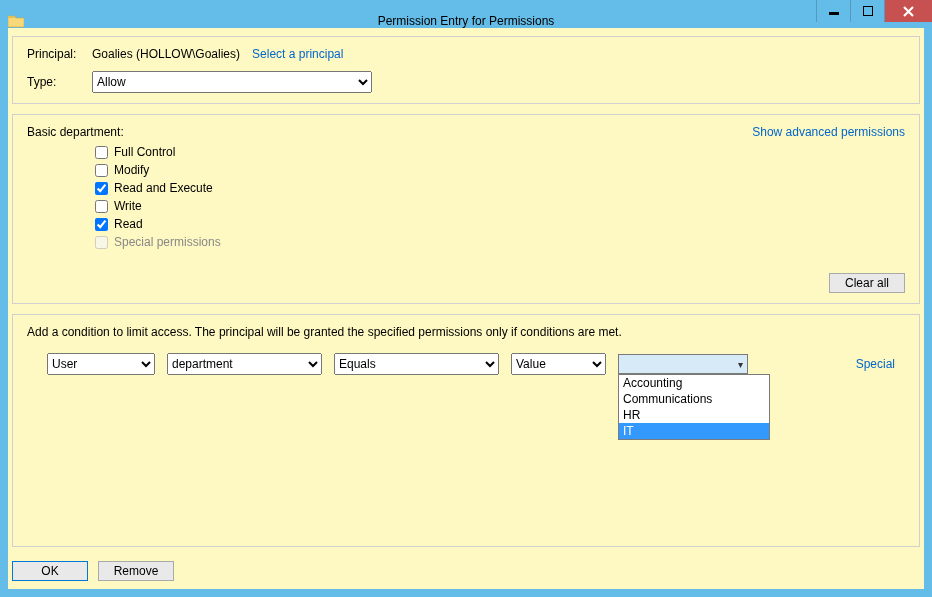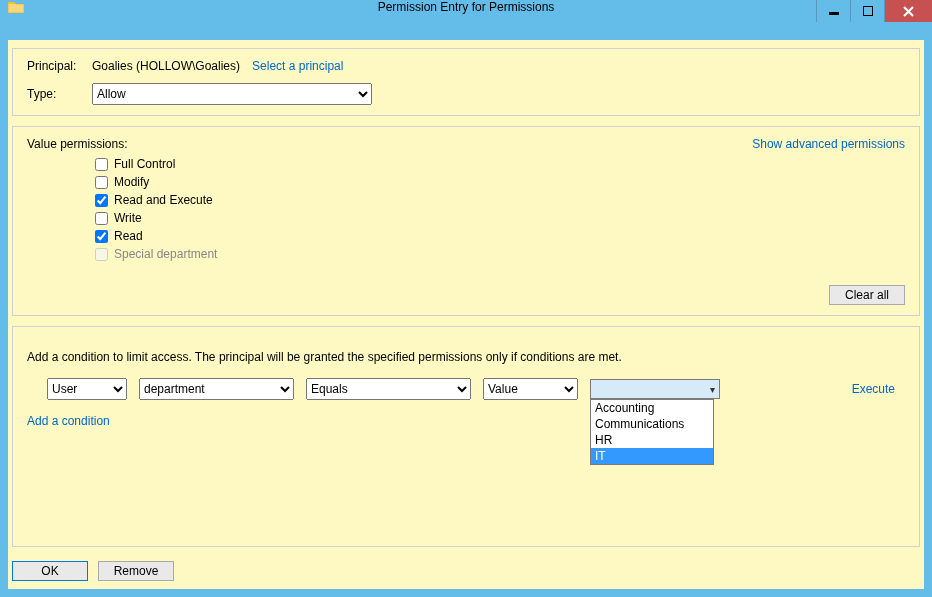--- a/index.html
+++ b/index.html
@@ -15,23 +15,23 @@
     color: #000;
   }
   .window {
     width: 932px;
     height: 597px;
     background: #64bce8;
     display: flex;
     flex-direction: column;
   }
   .titlebar {
-    height: 40px;
-    display: flex;
-    align-items: flex-start;
+    height: 28px;
+    display: flex;
+    align-items: flex-end;
     position: relative;
     background: #64bce8;
   }
   .titlebar-icon {
     width: 16px;
     height: 14px;
     margin-left: 8px;
   }
   .titlebar-title {
     position: absolute;
@@ -128,34 +128,33 @@
     font-family: inherit;
     font-size: 12px;
     background: #e9e9e9;
     border: 1px solid #aaa;
     padding: 2px 0;
     min-width: 76px;
     cursor: pointer;
   }
   .cond-text {
     margin-bottom: 14px;
-    margin-top: 13px;
   }
   .cond-row {
     display: flex;
     align-items: center;
     gap: 12px;
     margin-left: 20px;
   }
   .cond-row select {
     font-family: inherit;
     font-size: 12px;
     height: 22px;
   }
-  .sel-user { width: 80px; }
+  .sel-user { width: 108px; }
   .sel-attr { width: 155px; }
   .sel-op { width: 165px; }
   .sel-val { width: 95px; }
   .remove-link {
     margin-left: auto;
     margin-right: 10px;
   }
   .dropdown-wrap {
     position: relative;
     width: 130px;
@@ -170,21 +169,21 @@
     padding-right: 4px;
   }
   .dropdown-arrow {
     font-size: 10px;
     color: #333;
   }
   .dropdown-list {
     position: absolute;
     top: 20px;
     left: 0;
-    width: 124px;
+    width: 152px;
     border: 1px solid #7a7a7a;
     background: #fff;
     z-index: 10;
   }
   .dropdown-item {
     padding: 1px 4px;
     font-size: 12px;
     cursor: default;
   }
   .dropdown-item.highlight {
@@ -244,21 +243,21 @@
       </div>
       <div class="row" style="margin-bottom:0;">
         <span class="label">Type:</span>
         <select class="type-select">
           <option>Allow</option>
         </select>
       </div>
     </div>
 
     <div class="panel" style="height:190px;">
-      <div>Value permissions:</div>
+      <div>Basic department:</div>
       <span class="link adv-link">Show advanced permissions</span>
       <div class="perm-list">
         <label class="perm-item">
           <input type="checkbox" style="">
           <span>Full Control</span>
         </label>
         <label class="perm-item">
           <input type="checkbox" style="">
           <span>Modify</span>
         </label>
@@ -269,21 +268,21 @@
         <label class="perm-item">
           <input type="checkbox" style="">
           <span>Write</span>
         </label>
         <label class="perm-item">
           <input type="checkbox" checked="" style="">
           <span>Read</span>
         </label>
         <label class="perm-item disabled">
           <input type="checkbox" disabled="" style="">
-          <span>Special department</span>
+          <span>Special permissions</span>
         </label>
       </div>
       <div class="clear-all">
         <button class="winbtn">Clear all</button>
       </div>
     </div>
 
     <div class="panel panel2">
       <div class="cond-text">Add a condition to limit access. The principal will be granted the specified permissions only if conditions are met.</div>
       <div class="cond-row">
@@ -303,23 +302,22 @@
           <div class="dropdown-box">
             <span class="dropdown-arrow">▾</span>
           </div>
           <div class="dropdown-list">
             <div class="dropdown-item">Accounting</div>
             <div class="dropdown-item">Communications</div>
             <div class="dropdown-item">HR</div>
             <div class="dropdown-item highlight">IT</div>
           </div>
         </div>
-        <span class="link remove-link">Execute</span>
-      </div>
-      <div class="link add-cond">Add a condition</div>
+        <span class="link remove-link">Special</span>
+      </div>
     </div>
 
     <div class="footer">
       <button class="winbtn" style="border-color:#0078d7;">OK</button>
       <button class="winbtn">Remove</button>
     </div>
 
   </div>
 </div>
 

